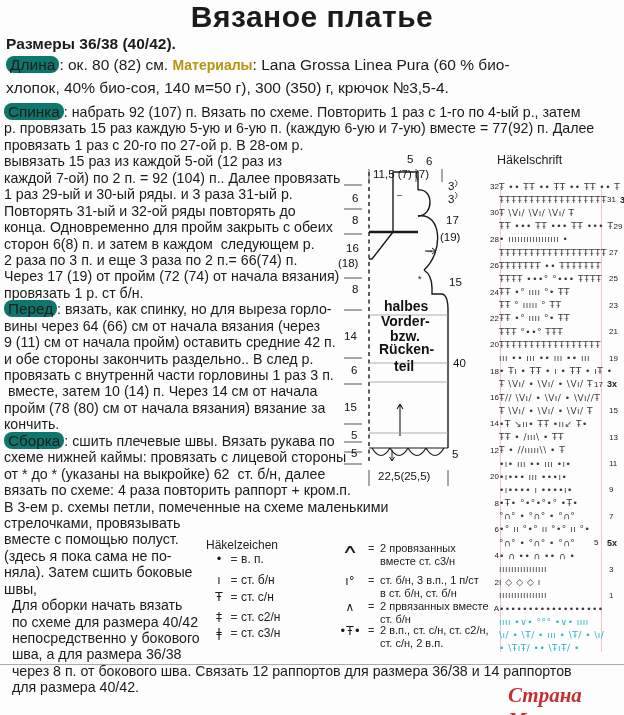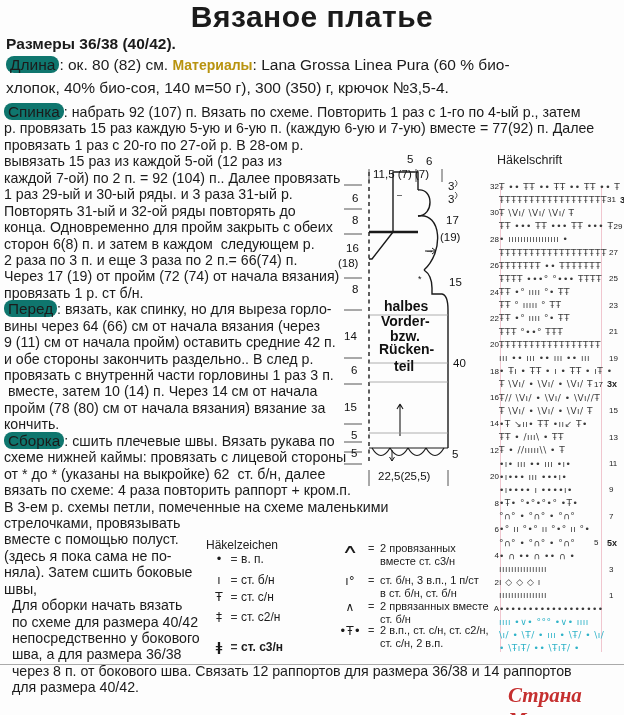--- a/index.html
+++ b/index.html
@@ -370,21 +370,21 @@
     </div>
 
   <div id="legend">
     <div id="legend-title">Häkelzeichen</div>
     <div>
 
     <div class="litem" style="left: 6px; top: 14px; position: absolute;"><span class="lsym">•</span><span class="leq">=</span><span class="llab">в. п.</span></div>
         <div class="litem" style="left: 6px; top: 35px; position: absolute;"><span class="lsym">ı</span><span class="leq">=</span><span class="llab">ст. б/н</span></div>
         <div class="litem" style="left: 6px; top: 52px; position: absolute;"><span class="lsym">Ŧ</span><span class="leq">=</span><span class="llab">ст. с/н</span></div>
         <div class="litem" style="left: 6px; top: 72px; position: absolute;"><span class="lsym">‡</span><span class="leq">=</span><span class="llab">ст. с2/н</span></div>
-        <div class="litem" style="left: 6px; top: 102px; position: absolute; font-weight: bold;"><span class="lsym">ǂ</span><span class="leq">=</span><span class="llab">ст. с3/н</span></div>
+        <div class="litem" style="left: 6px; top: 88px; position: absolute;"><span class="lsym">ǂ</span><span class="leq">=</span><span class="llab">ст. с3/н</span></div>
       </div>
     <div>
 
     <div class="ritem wide" style="top: 4px; position: absolute;"><span class="rsym wide">∧</span><span class="req">=</span><span class="rlab">2 провязанных
 вместе ст. с3/н</span></div>
         <div class="ritem" style="top: 36px; position: absolute;"><span class="rsym">ı°</span><span class="req">=</span><span class="rlab">ст. б/н, 3 в.п., 1 п/ст
 в ст. б/н, ст. б/н</span></div>
         <div class="ritem" style="top: 62px; position: absolute;"><span class="rsym">∧</span><span class="req">=</span><span class="rlab">2 првязанных вместе
 ст. б/н</span></div>
         <div class="ritem" style="top: 86px; position: absolute;"><span class="rsym">•Ŧ•</span><span class="req">=</span><span class="rlab">2 в.п., ст. с/н, ст. с2/н,

